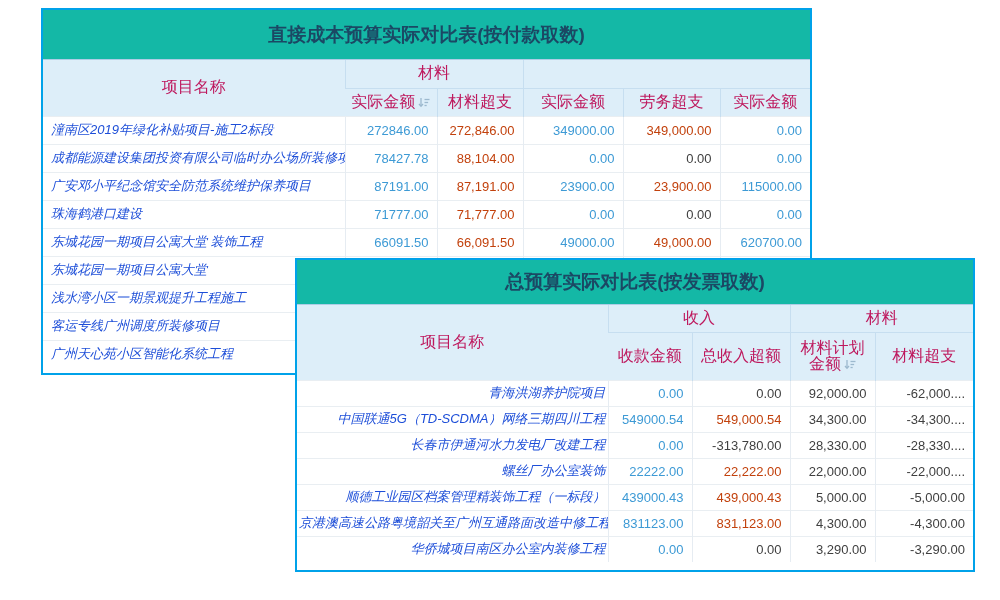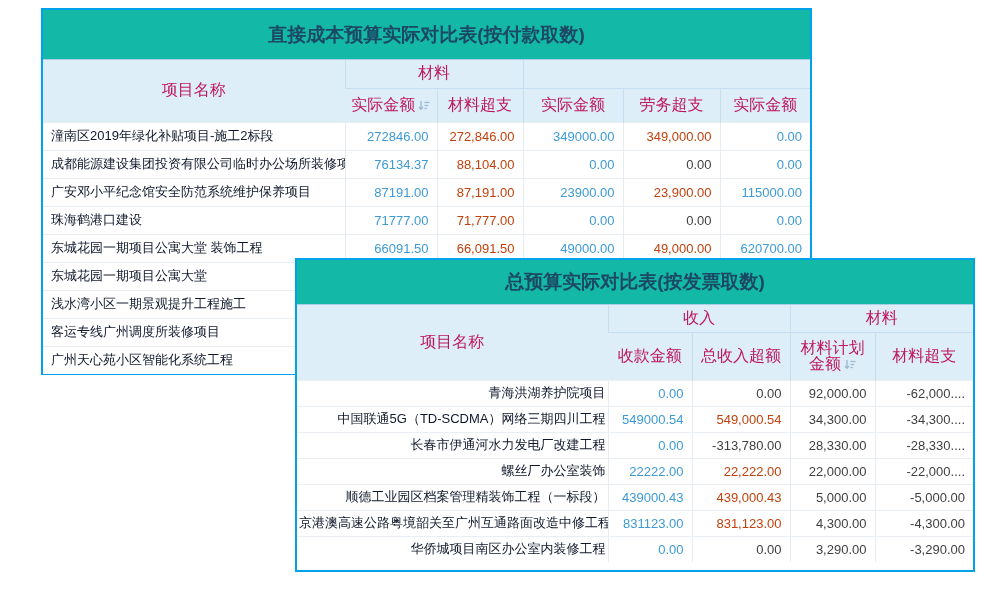--- a/index.html
+++ b/index.html
@@ -17,31 +17,31 @@
   #panel-total  .panel-title { height:45px; }
 
   table { border-collapse:collapse; table-layout:fixed; width:100%; }
 
   thead th { background:#ddeef9; color:#be185d; font-weight:normal; font-size:16px;
              text-align:center; border-left:1px solid #c6def0; border-top:1px solid #c6def0; }
   thead tr:first-child th { border-top:none; }
   thead th:first-child { border-left:none; }
 
   #panel-direct thead tr.group-row th { height:28px; }
-  #panel-direct thead tr.sub-row   th { height:34px; }
+  #panel-direct thead tr.sub-row   th { height:28px; }
   #panel-total  thead tr.group-row th { height:27px; }
   #panel-total  thead tr.sub-row   th { height:48px; }
 
   tbody td { font-size:13px; height:28px; background:#ffffff;
              border-top:1px solid #e9eef2; border-left:1px solid #e6ecf2;
              overflow:hidden; white-space:nowrap; }
   tbody td:first-child { border-left:none; }
   #panel-total tbody td { height:26px; }
 
-  td.name-cell { color:#0f172a; }
+  td.name-cell { color:#1d4ed8;font-style:italic; }
   #panel-direct td.name-cell { text-align:left; padding-left:8px; }
   #panel-total  td.name-cell { text-align:right; padding:0 2px; }
 
   td.num-cell { text-align:right; padding-right:8px; }
   td.num-cell.blue { color:#3d9ad5; }
   td.num-cell.red  { color:#c2410c; }
   td.num-cell.dark { color:#3f3f3f; }
 
   .sort-icon { display:inline-block; vertical-align:-1px; margin-left:3px; }
   .hdr-line { line-height:16px; }
@@ -88,21 +88,21 @@
         <tr>
           <td class="name-cell">潼南区2019年绿化补贴项目-施工2标段</td>
           <td class="num-cell blue">272846.00</td>
           <td class="num-cell red">272,846.00</td>
           <td class="num-cell blue">349000.00</td>
           <td class="num-cell red">349,000.00</td>
           <td class="num-cell blue">0.00</td>
         </tr>
         <tr>
           <td class="name-cell">成都能源建设集团投资有限公司临时办公场所装修项目</td>
-          <td class="num-cell blue">76134.37</td>
+          <td class="num-cell blue">78427.78</td>
           <td class="num-cell red">88,104.00</td>
           <td class="num-cell blue">0.00</td>
           <td class="num-cell dark">0.00</td>
           <td class="num-cell blue">0.00</td>
         </tr>
         <tr>
           <td class="name-cell">广安邓小平纪念馆安全防范系统维护保养项目</td>
           <td class="num-cell blue">87191.00</td>
           <td class="num-cell red">87,191.00</td>
           <td class="num-cell blue">23900.00</td>

